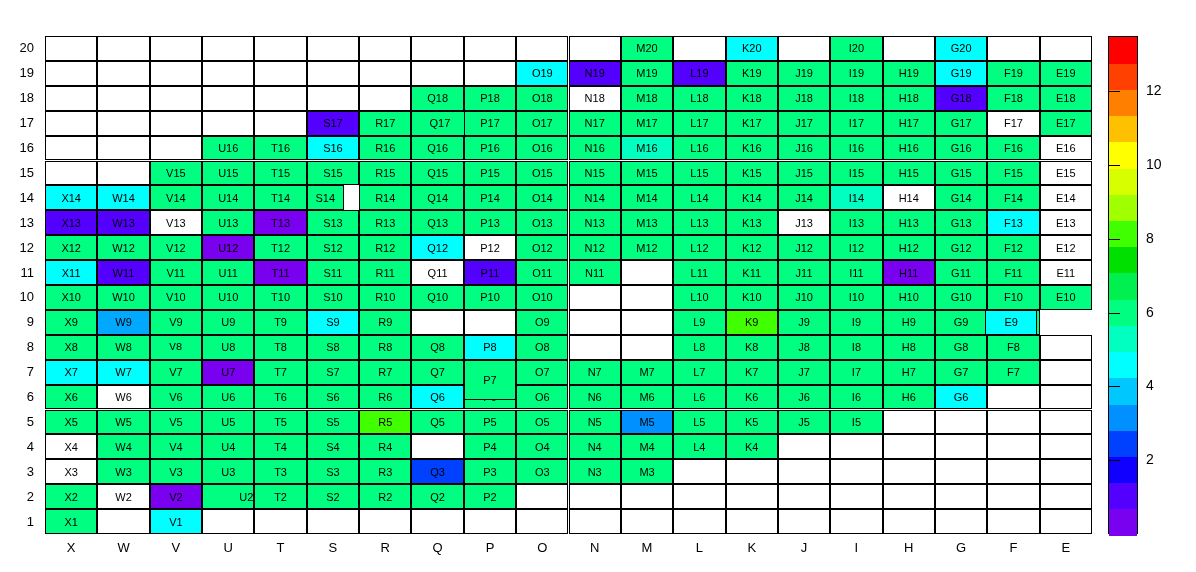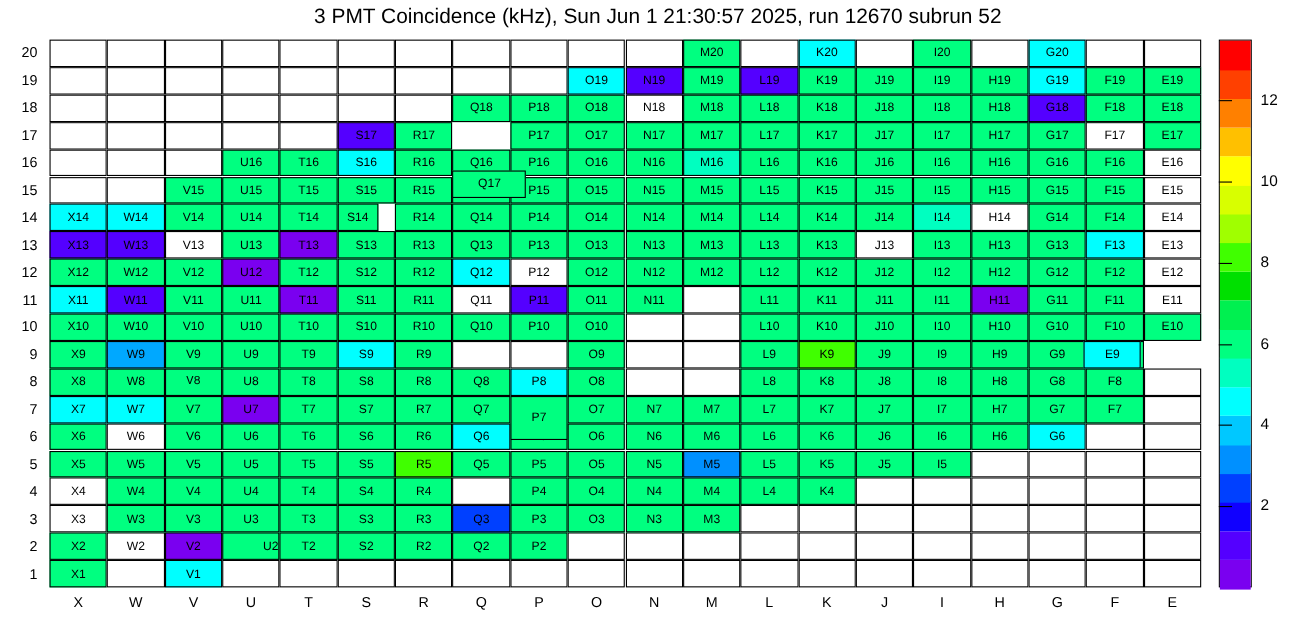--- a/index.html
+++ b/index.html
@@ -49,21 +49,20 @@
   }
   .clab{
     position:absolute;left:1146px;font-size:14px;color:#000;
   }
 </style>
 </head>
 <body>
 
 <div id="root">
 
-  <div id="title">3 PMT Coincidence (kHz), Sun Jun  1 21:30:57 2025, run 12670 subrun 52</div>
 
   <div id="plot">
       <div class="cell" id="cell-X-1" style="left: 0px; top: 473.1px; width: 52.35px; height: 24.9px; background: rgb(0, 255, 128);">X1</div>
       <div class="cell" id="cell-W-1" style="left: 52.35px; top: 473.1px; width: 52.35px; height: 24.9px;"></div>
       <div class="cell" id="cell-V-1" style="left: 104.7px; top: 473.1px; width: 52.35px; height: 24.9px; background: rgb(0, 255, 255);">V1</div>
       <div class="cell" id="cell-U-1" style="left: 157.05px; top: 473.1px; width: 52.35px; height: 24.9px;"></div>
       <div class="cell" id="cell-T-1" style="left: 209.4px; top: 473.1px; width: 52.35px; height: 24.9px;"></div>
       <div class="cell" id="cell-S-1" style="left: 261.75px; top: 473.1px; width: 52.35px; height: 24.9px;"></div>
       <div class="cell" id="cell-R-1" style="left: 314.1px; top: 473.1px; width: 52.35px; height: 24.9px;"></div>
       <div class="cell" id="cell-Q-1" style="left: 366.45px; top: 473.1px; width: 52.35px; height: 24.9px;"></div>
@@ -379,21 +378,21 @@
       <div class="cell" id="cell-G-16" style="left: 889.95px; top: 99.6px; width: 52.35px; height: 24.9px; background: rgb(0, 255, 128);">G16</div>
       <div class="cell" id="cell-F-16" style="left: 942.3px; top: 99.6px; width: 52.35px; height: 24.9px; background: rgb(0, 255, 128);">F16</div>
       <div class="cell" id="cell-E-16" style="left: 994.65px; top: 99.6px; width: 52.35px; height: 24.9px; background: rgb(255, 255, 255);">E16</div>
       <div class="cell" id="cell-X-17" style="left: 0px; top: 74.7px; width: 52.35px; height: 24.9px;"></div>
       <div class="cell" id="cell-W-17" style="left: 52.35px; top: 74.7px; width: 52.35px; height: 24.9px;"></div>
       <div class="cell" id="cell-V-17" style="left: 104.7px; top: 74.7px; width: 52.35px; height: 24.9px;"></div>
       <div class="cell" id="cell-U-17" style="left: 157.05px; top: 74.7px; width: 52.35px; height: 24.9px;"></div>
       <div class="cell" id="cell-T-17" style="left: 209.4px; top: 74.7px; width: 52.35px; height: 24.9px;"></div>
       <div class="cell" id="cell-S-17" style="left: 261.75px; top: 74.7px; width: 52.35px; height: 24.9px; background: rgb(84, 0, 255);">S17</div>
       <div class="cell" id="cell-R-17" style="left: 314.1px; top: 74.7px; width: 52.35px; height: 24.9px; background: rgb(0, 255, 128);">R17</div>
-      <div class="cell" id="cell-Q-17" style="left: 366.45px; top: 74.7px; width: 67px; height: 24.9px; background: rgb(0, 255, 128); margin-top: 44px;">Q17</div>
+      <div class="cell" id="cell-Q-17" style="left: 366.45px; top: 74.7px; width: 57px; height: 24.9px; background: rgb(0, 255, 128);">Q17</div>
       <div class="cell" id="cell-P-17" style="left: 418.8px; top: 74.7px; width: 52.35px; height: 24.9px; background: rgb(0, 255, 128);">P17</div>
       <div class="cell" id="cell-O-17" style="left: 471.15px; top: 74.7px; width: 52.35px; height: 24.9px; background: rgb(0, 255, 128);">O17</div>
       <div class="cell" id="cell-N-17" style="left: 523.5px; top: 74.7px; width: 52.35px; height: 24.9px; background: rgb(0, 255, 128);">N17</div>
       <div class="cell" id="cell-M-17" style="left: 575.85px; top: 74.7px; width: 52.35px; height: 24.9px; background: rgb(0, 255, 128);">M17</div>
       <div class="cell" id="cell-L-17" style="left: 628.2px; top: 74.7px; width: 52.35px; height: 24.9px; background: rgb(0, 255, 128);">L17</div>
       <div class="cell" id="cell-K-17" style="left: 680.55px; top: 74.7px; width: 52.35px; height: 24.9px; background: rgb(0, 255, 128);">K17</div>
       <div class="cell" id="cell-J-17" style="left: 732.9px; top: 74.7px; width: 52.35px; height: 24.9px; background: rgb(0, 255, 128);">J17</div>
       <div class="cell" id="cell-I-17" style="left: 785.25px; top: 74.7px; width: 52.35px; height: 24.9px; background: rgb(0, 255, 128);">I17</div>
       <div class="cell" id="cell-H-17" style="left: 837.6px; top: 74.7px; width: 52.35px; height: 24.9px; background: rgb(0, 255, 128);">H17</div>
       <div class="cell" id="cell-G-17" style="left: 889.95px; top: 74.7px; width: 52.35px; height: 24.9px; background: rgb(0, 255, 128);">G17</div>

